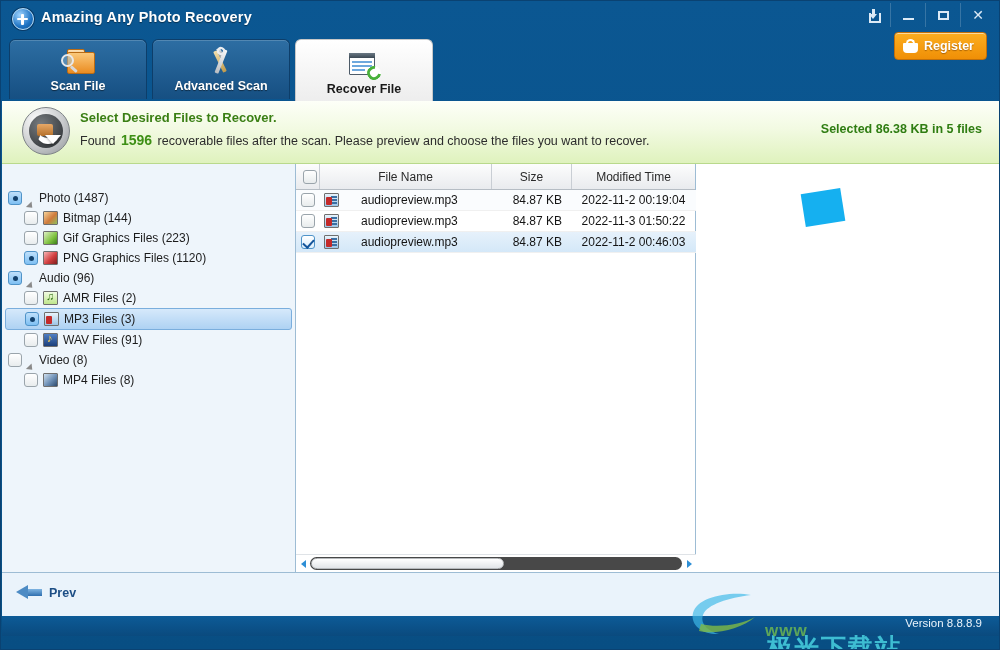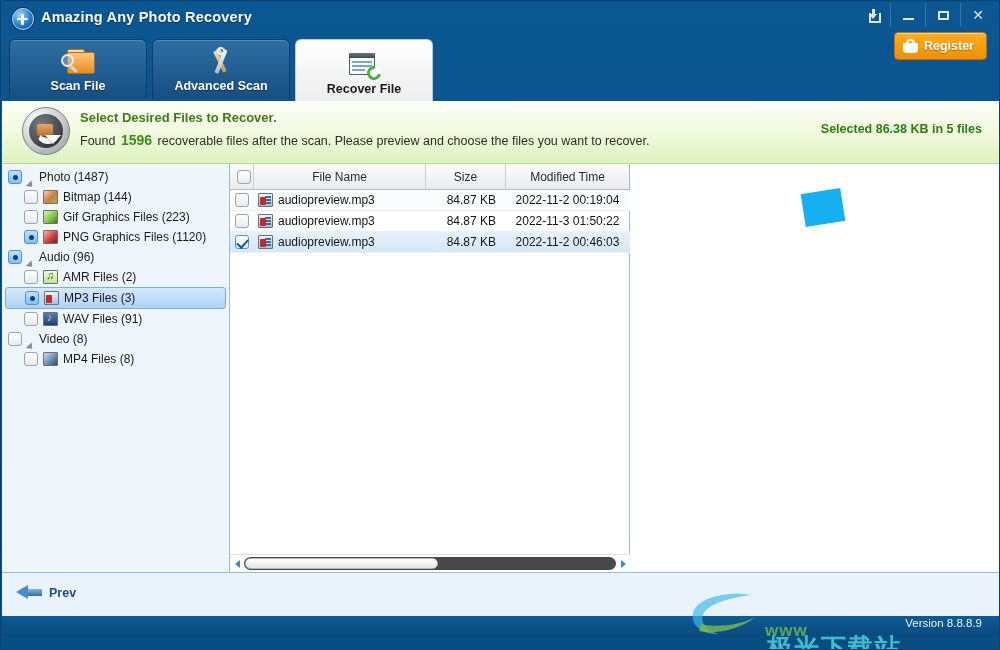--- a/index.html
+++ b/index.html
@@ -151,22 +151,22 @@
     border-left:8px solid transparent;border-right:8px solid transparent;border-top:9px solid #fff;
     filter:drop-shadow(0 1px 1px rgba(0,0,0,.3));}
   .btitle{position:absolute;left:78px;top:9px;font-size:13px;font-weight:bold;color:#3a7f14;}
   .bsub{position:absolute;left:78px;top:31px;font-size:12.5px;color:#2c2c2c;}
   .bsub b{color:#3d8f15;font-size:14px;font-weight:bold;padding:0 2px;}
   .bsel{position:absolute;right:18px;top:21px;font-size:12.5px;font-weight:bold;color:#2f7d12;}
 
   
   .body{position:absolute;left:1px;top:163px;width:998px;height:408px;display:flex;}
   .treepane{
-    width:228px;background:#eef5fb;border-right:1px solid #9dbcd4;
-    box-sizing:border-box;padding-top:3px;overflow:hidden;position:relative;
+    width:294px;background:#eef5fb;border-right:1px solid #9dbcd4;
+    box-sizing:border-box;padding-top:24px;overflow:hidden;position:relative;
   }
   .trow{
     display:flex;align-items:center;height:20px;padding-left:6px;
     font-size:12px;color:#1b1b1b;cursor:pointer;box-sizing:border-box;
   }
   .trow.child{padding-left:22px;}
   .trow.sel{
     background:linear-gradient(#d6e9fb,#aed2f3);
     border:1px solid #7aaedd;border-radius:3px;
     margin:0 3px;height:22px;padding-left:19px;
@@ -216,21 +216,21 @@
   .th.c2{width:80px;}
   .th.c3{width:123px;border-right:none;}
   .thead .cbox{margin-right:0;margin-left:4px;}
   .rows{position:absolute;left:0;top:26px;width:400px;height:356px;overflow:hidden;}
   .lrow{display:flex;align-items:center;height:21px;font-size:12px;color:#141414;
     border-bottom:1px solid #f0f0f0;cursor:pointer;box-sizing:border-box;}
   .lrow:nth-child(odd){background:#fafcfe;}
   .lrow.checked{background:linear-gradient(#e6f1fb,#d4e8f8);}
   .cell{display:flex;align-items:center;box-sizing:border-box;overflow:hidden;white-space:nowrap;}
   .cell.c0{width:24px;justify-content:center;}
-  .cell.c1{width:172px;padding-left:4px;gap:5px;}
+  .cell.c1{width:172px;padding-left:4px;gap:22px;}
   .cell.c2{width:80px;justify-content:flex-end;padding-right:10px;}
   .cell.c3{width:123px;justify-content:center;}
   .mp3ic{width:15px;height:14px;flex:0 0 15px;border:1px solid #6f6f6f;border-radius:1px;
     background:linear-gradient(#e9f3fb,#9cc4e6);position:relative;box-sizing:border-box;overflow:hidden;}
   .mp3ic:after{content:"";position:absolute;left:1px;bottom:1px;width:6px;height:8px;
     background:#c42a2a;border-radius:1px;}
   .mp3ic:before{content:"";position:absolute;right:1px;top:2px;width:6px;height:2px;background:#3a6fa3;
     box-shadow:0 3px 0 #3a6fa3,0 6px 0 #3a6fa3;}
 
   

